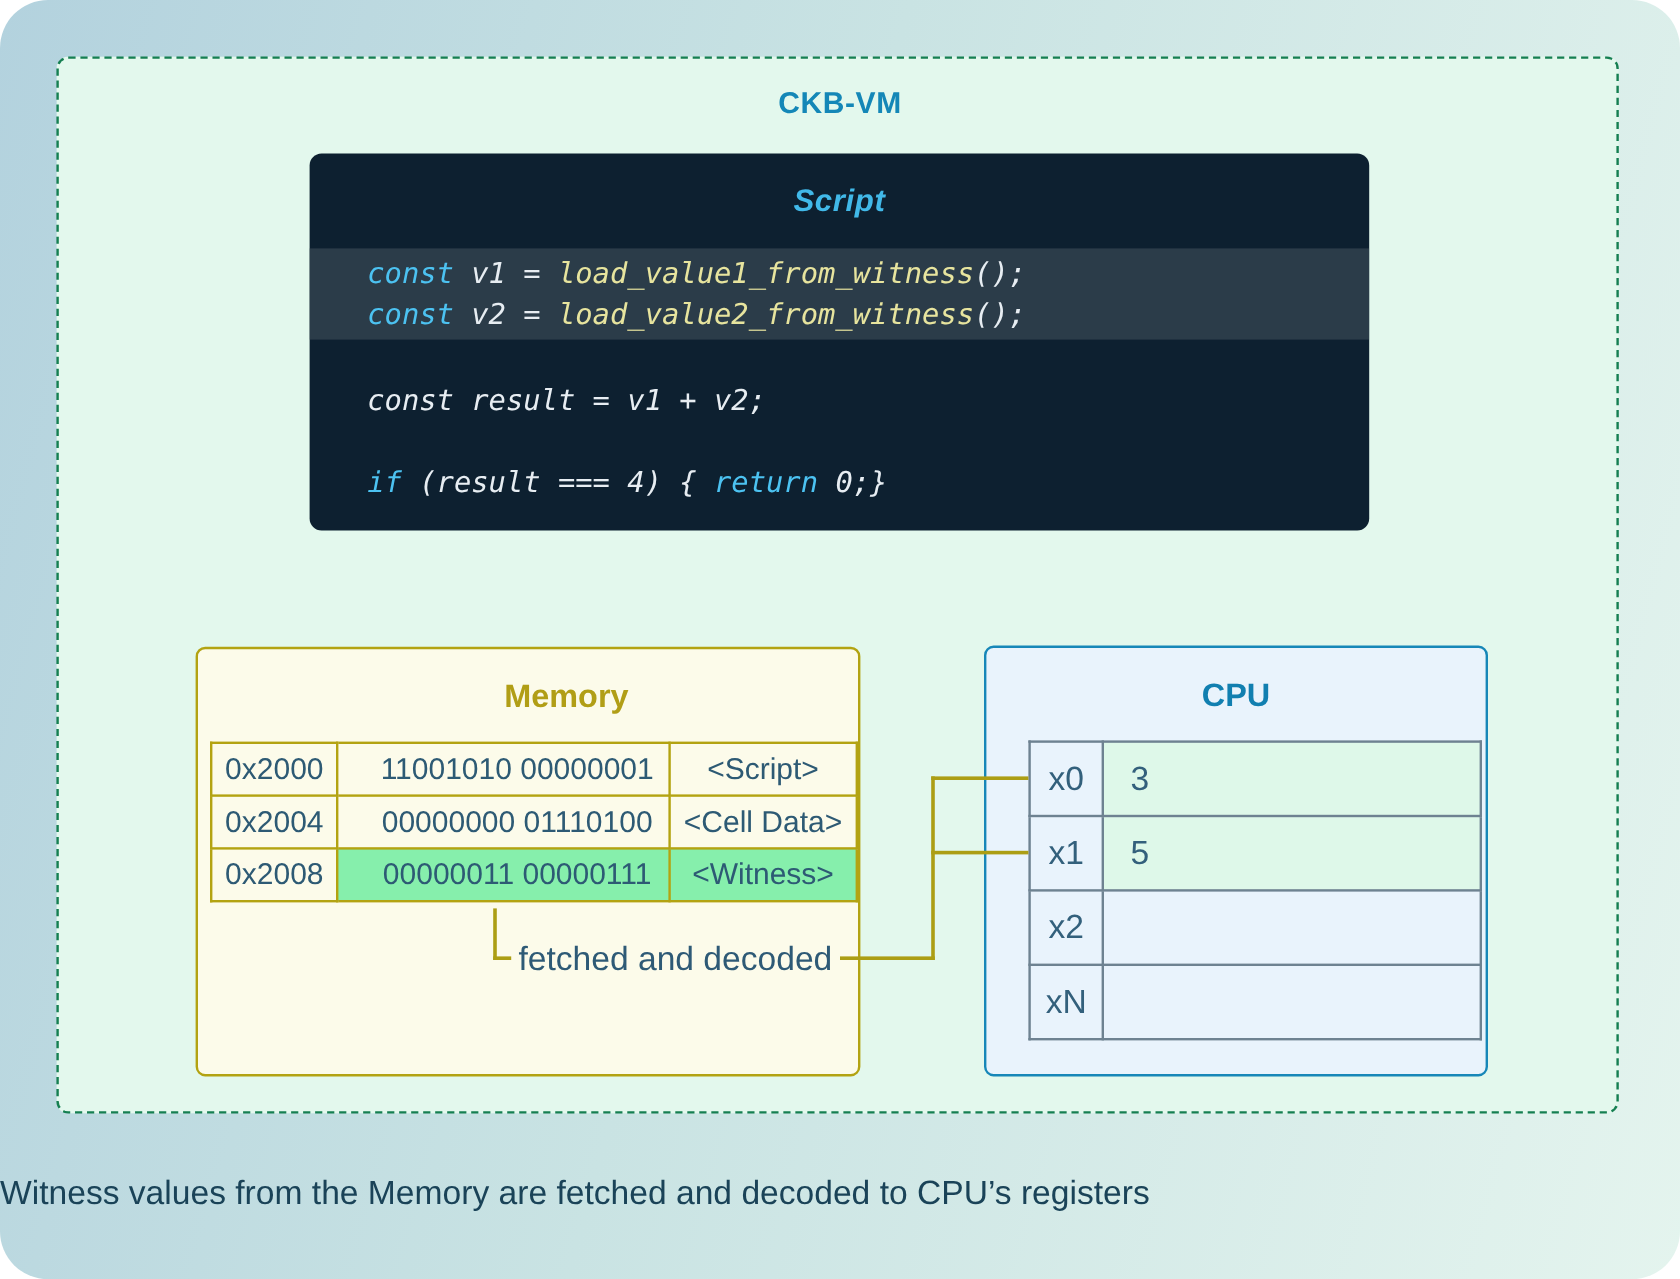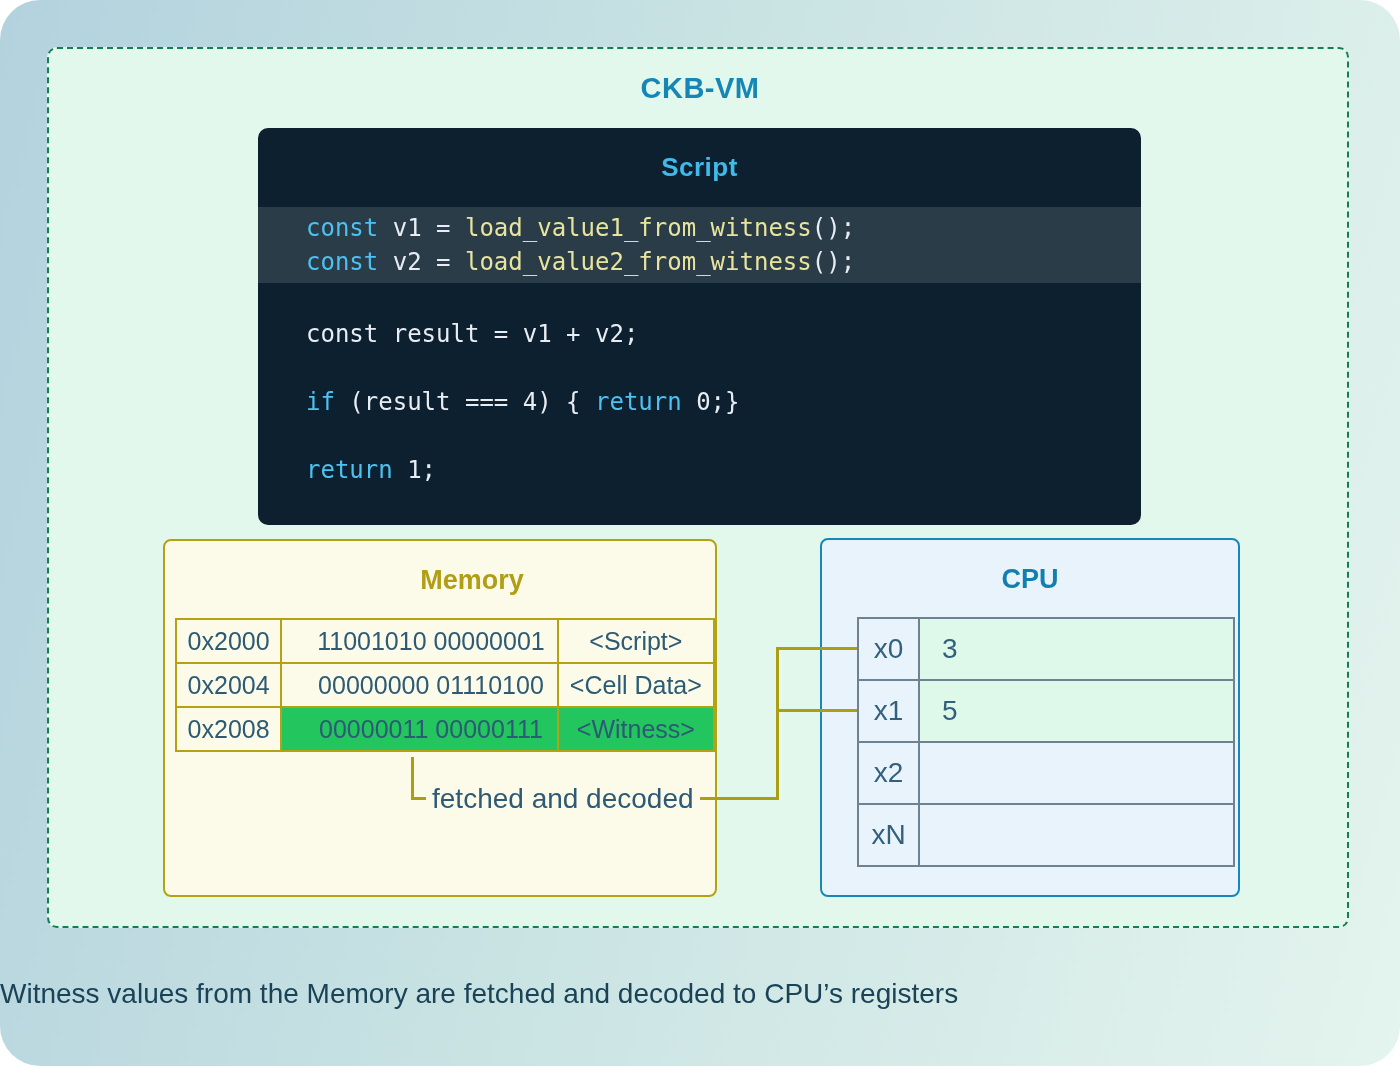--- a/index.html
+++ b/index.html
@@ -8,27 +8,27 @@
     border-radius:40px;
     background:linear-gradient(105deg,#b3d2de 0%,#c9e3e3 45%,#e4f4ee 100%);
     font-family:"Liberation Sans",sans-serif;
   }
   .vm-box{
     position:absolute;left:47px;top:47px;width:1302px;height:881px;
     background:#e3f8ed;border:2px dashed #157f51;border-radius:10px;box-sizing:border-box;
   }
   .vm-title{
     position:absolute;left:0;top:72px;width:100%;text-align:center;
-    font-size:29px;font-weight:bold;color:#1487b7;letter-spacing:.5px;
+    font-size:25px;font-weight:bold;color:#1487b7;letter-spacing:.5px;
   }
   
   .code-block{
-    position:absolute;left:258px;top:128px;width:883px;height:397px;
+    position:absolute;left:258px;top:128px;width:883px;height:314px;
     background:#0d2030;border-radius:10px;overflow:hidden;
-    font-family:"DejaVu Sans Mono",monospace;font-size:24px;color:#e7edf2;
+    font-family:"DejaVu Sans Mono",monospace;font-size:24px;color:#e7edf2;font-style:italic;
   }
   .code-header{
     height:79px;line-height:79px;text-align:center;
     font-family:"Liberation Sans",sans-serif;
     font-size:26px;font-weight:bold;color:#41b9e9;letter-spacing:.5px;
   }
   .code-band{background:#2b3c49;padding:4px 0;}
   .code-line{height:34px;line-height:34px;padding-left:48px;white-space:pre;}
   .tok-kw{color:#4cc2f1;}
   .tok-fn{color:#e7e49e;}
@@ -45,21 +45,21 @@
   .memory-table{
     position:absolute;left:10px;top:77px;border-collapse:collapse;
     font-size:25px;color:#2d5a74;
   }
   .memory-table td{
     border:2px solid #b3a312;height:42px;text-align:center;padding:0 4px;box-sizing:content-box;
   }
   .memory-table td.c-addr{width:97px;}
   .memory-table td.c-bits{width:261px;padding-left:27px;}
   .memory-table td.c-label{width:150px;}
-  .cell-hl{background:#22c55e;}
+  .cell-hl{background:#86efac;}
   
   .cpu-box{
     position:absolute;left:820px;top:538px;width:420px;height:359px;
     background:#e9f3fc;border:2px solid #1787b8;border-radius:8px;box-sizing:border-box;
   }
   .cpu-title{
     position:absolute;left:0;top:24px;width:100%;text-align:center;
     font-size:27px;font-weight:bold;color:#117fb0;
   }
   .cpu-table{

